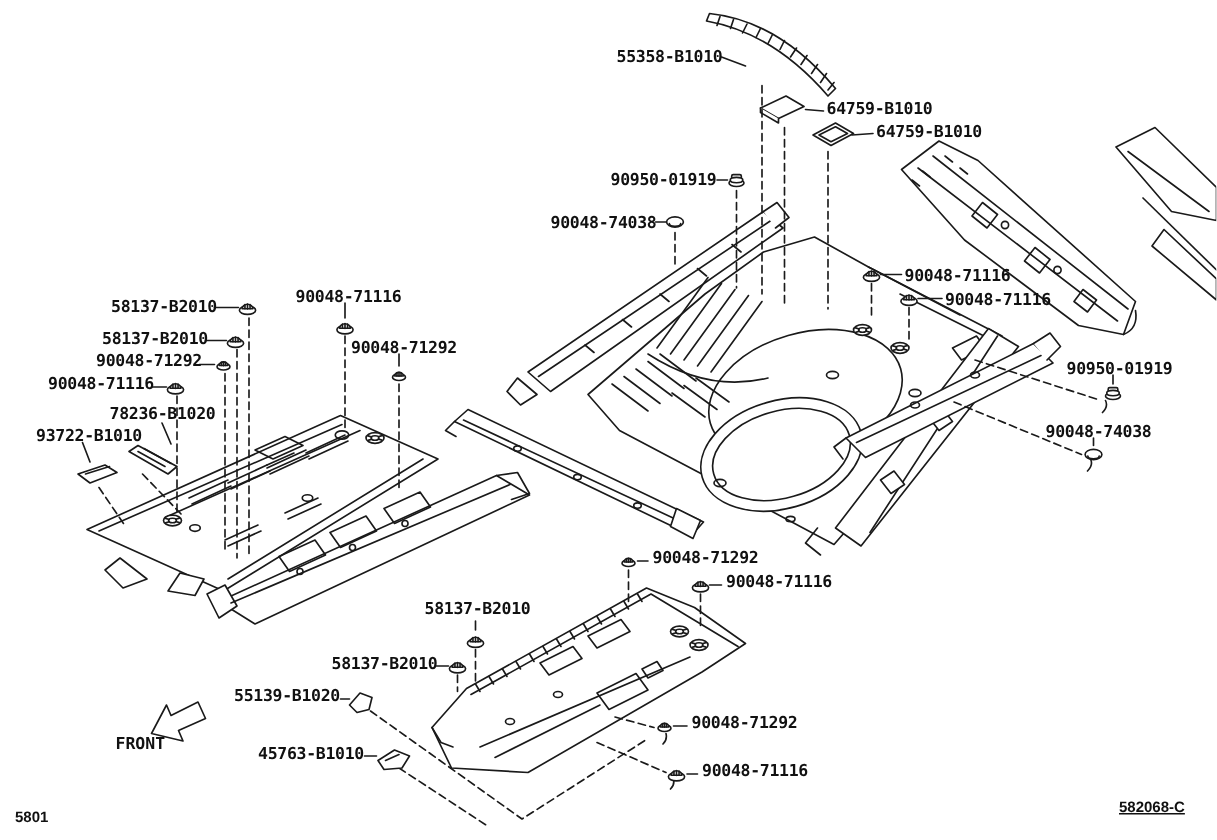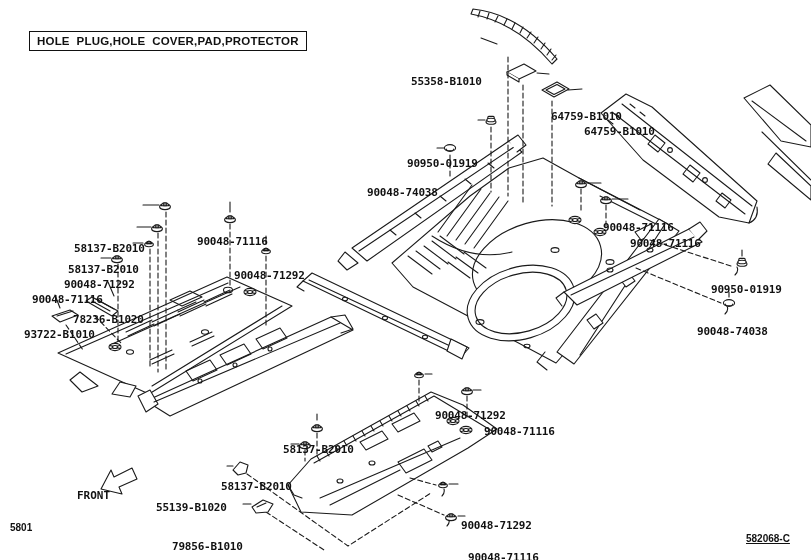--- a/index.html
+++ b/index.html
@@ -1,26 +1,26 @@
 <!DOCTYPE html>
 <html><head>
 <meta charset="utf-8">
 <style>
   html,body{margin:0;padding:0;background:#fff;}
   #stage{position:relative;width:811px;height:560px;background:#fff;overflow:hidden;
          font-family:"DejaVu Sans Mono",monospace;}
   #art{position:absolute;left:0;top:0;}
   .pn{position:absolute;font:bold 11px "DejaVu Sans Mono",monospace;color:#111;
-      white-space:nowrap;line-height:11px;letter-spacing:-0.2px;margin-top:44px;}
+      white-space:nowrap;line-height:11px;letter-spacing:-0.2px;}
   .titlebox{position:absolute;left:29px;top:31px;border:1.6px solid #111;background:#fff;
       padding:3px 7px 3px 7px;font:bold 11.5px "Liberation Sans",sans-serif;color:#111;
       white-space:pre;letter-spacing:0.2px;}
   .frontlbl{position:absolute;left:77px;top:489px;font:bold 11px "DejaVu Sans Mono",monospace;color:#111;text-align:center;}
   .corner{position:absolute;font:600 10px "Liberation Sans",sans-serif;color:#111;}
-  #figno{left:10px;top:522px;}
+  #figno{left:10px;top:540px;}
   #dwg{left:746px;top:533px;text-decoration:underline;}
   svg *{vector-effect:non-scaling-stroke;}
 </style>
 </head>
 <body>
 
 <div id="stage">
 
 <svg id="art" width="811" height="560" viewBox="0 0 811 560">
   <defs>
@@ -233,21 +233,20 @@
       <path d="M92,301 l18,10 M96,299 l18,10"></path>
       <path d="M52,316 L70,310 L78,315 L60,322 Z" fill="#fff"></path>
       <path d="M57,316 L73,311"></path>
       <path d="M233,470 L240,462 L248,465 L246,473 L238,475 Z" fill="#fff"></path>
       <path d="M252,507 L263,500 L273,504 L268,512 L256,513 Z" fill="#fff"></path>
       <path d="M257,507 L266,503"></path>
     </g>
   </g>
 </svg>
 
-<div class="titlebox">HOLE  PLUG,HOLE  COVER,PAD,PROTECTOR</div>
 
 <div class="pn" style="left:411px;top:32px">55358-B1010</div>
 <div class="pn" style="left:551px;top:67px">64759-B1010</div>
 <div class="pn" style="left:584px;top:82px">64759-B1010</div>
 <div class="pn" style="left:407px;top:114px">90950-01919</div>
 <div class="pn" style="left:367px;top:143px">90048-74038</div>
 <div class="pn" style="left:603px;top:178px">90048-71116</div>
 <div class="pn" style="left:630px;top:194px">90048-71116</div>
 <div class="pn" style="left:711px;top:240px">90950-01919</div>
 <div class="pn" style="left:697px;top:282px">90048-74038</div>
@@ -257,21 +256,21 @@
 <div class="pn" style="left:64px;top:235px">90048-71292</div>
 <div class="pn" style="left:234px;top:226px">90048-71292</div>
 <div class="pn" style="left:32px;top:250px">90048-71116</div>
 <div class="pn" style="left:73px;top:270px">78236-B1020</div>
 <div class="pn" style="left:24px;top:285px">93722-B1010</div>
 <div class="pn" style="left:435px;top:366px">90048-71292</div>
 <div class="pn" style="left:484px;top:382px">90048-71116</div>
 <div class="pn" style="left:283px;top:400px">58137-B2010</div>
 <div class="pn" style="left:221px;top:437px">58137-B2010</div>
 <div class="pn" style="left:156px;top:458px">55139-B1020</div>
-<div class="pn" style="left:172px;top:497px">79856-B1010</div>
+<div class="pn" style="left:172px;top:497px">45763-B1010</div>
 <div class="pn" style="left:461px;top:476px">90048-71292</div>
 <div class="pn" style="left:468px;top:508px">90048-71116</div>
 
 <div class="frontlbl">FRONT</div>
 <div class="corner" id="figno">5801</div>
 <div class="corner" id="dwg">582068-C</div>
 
 </div>
 
 </body></html>

